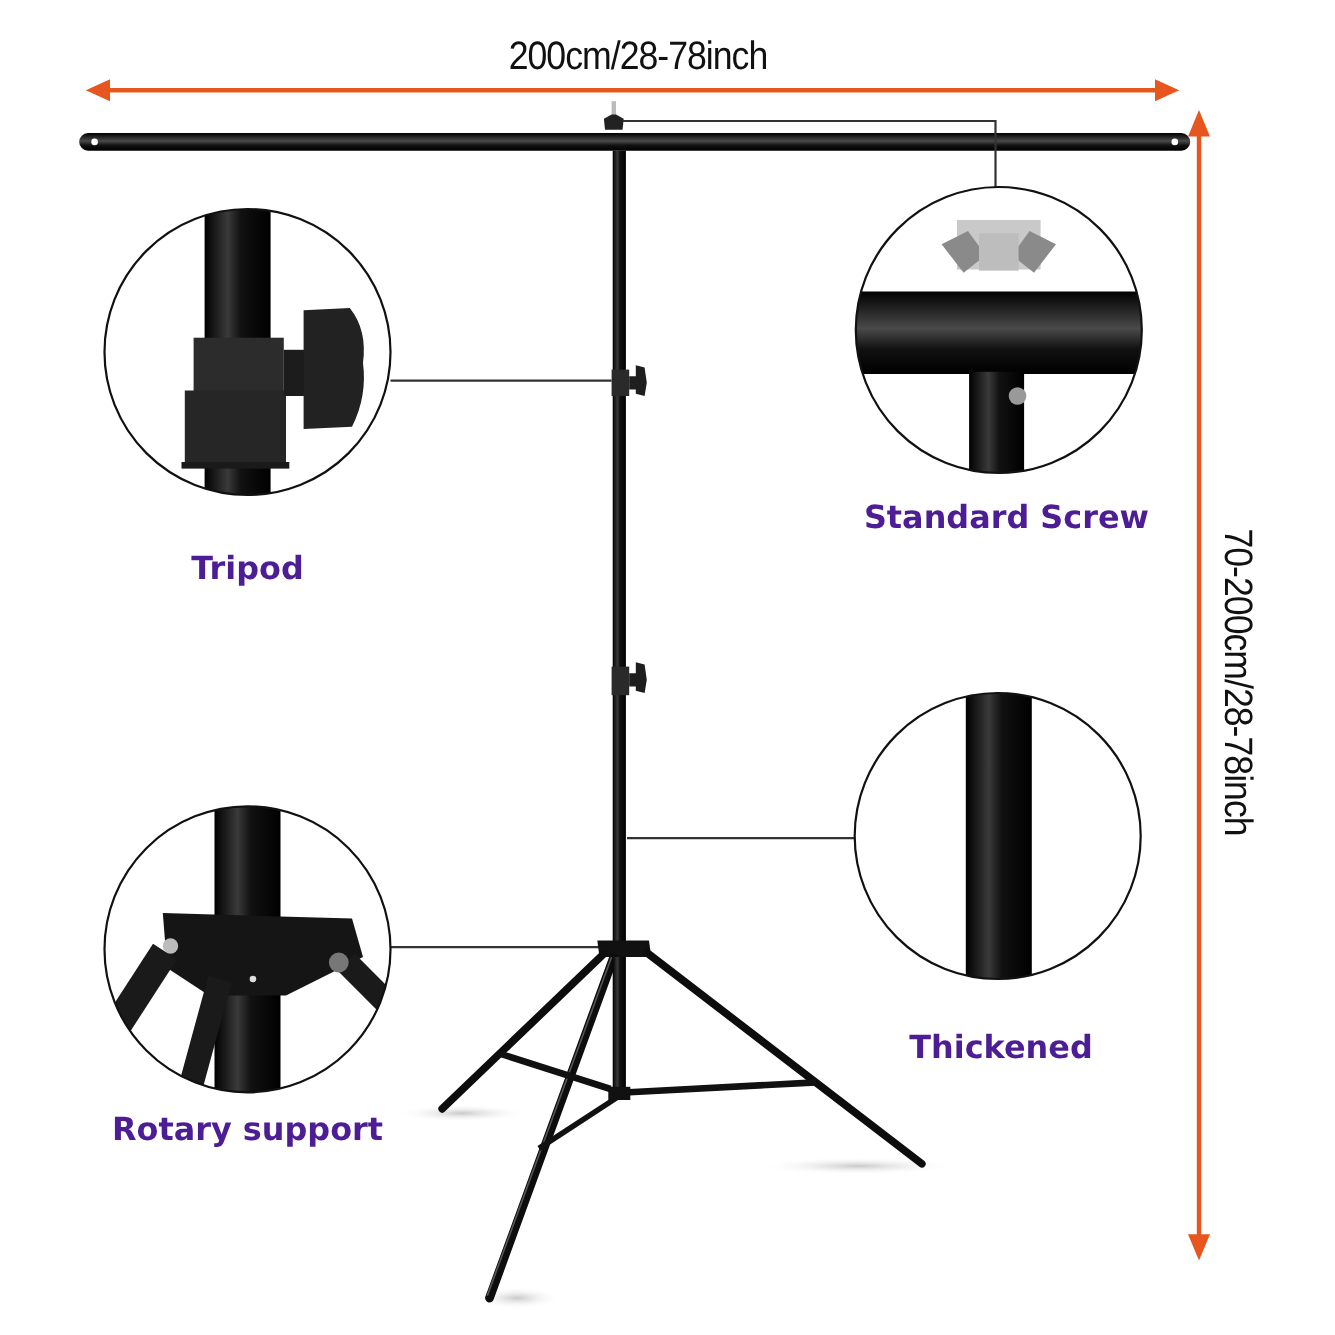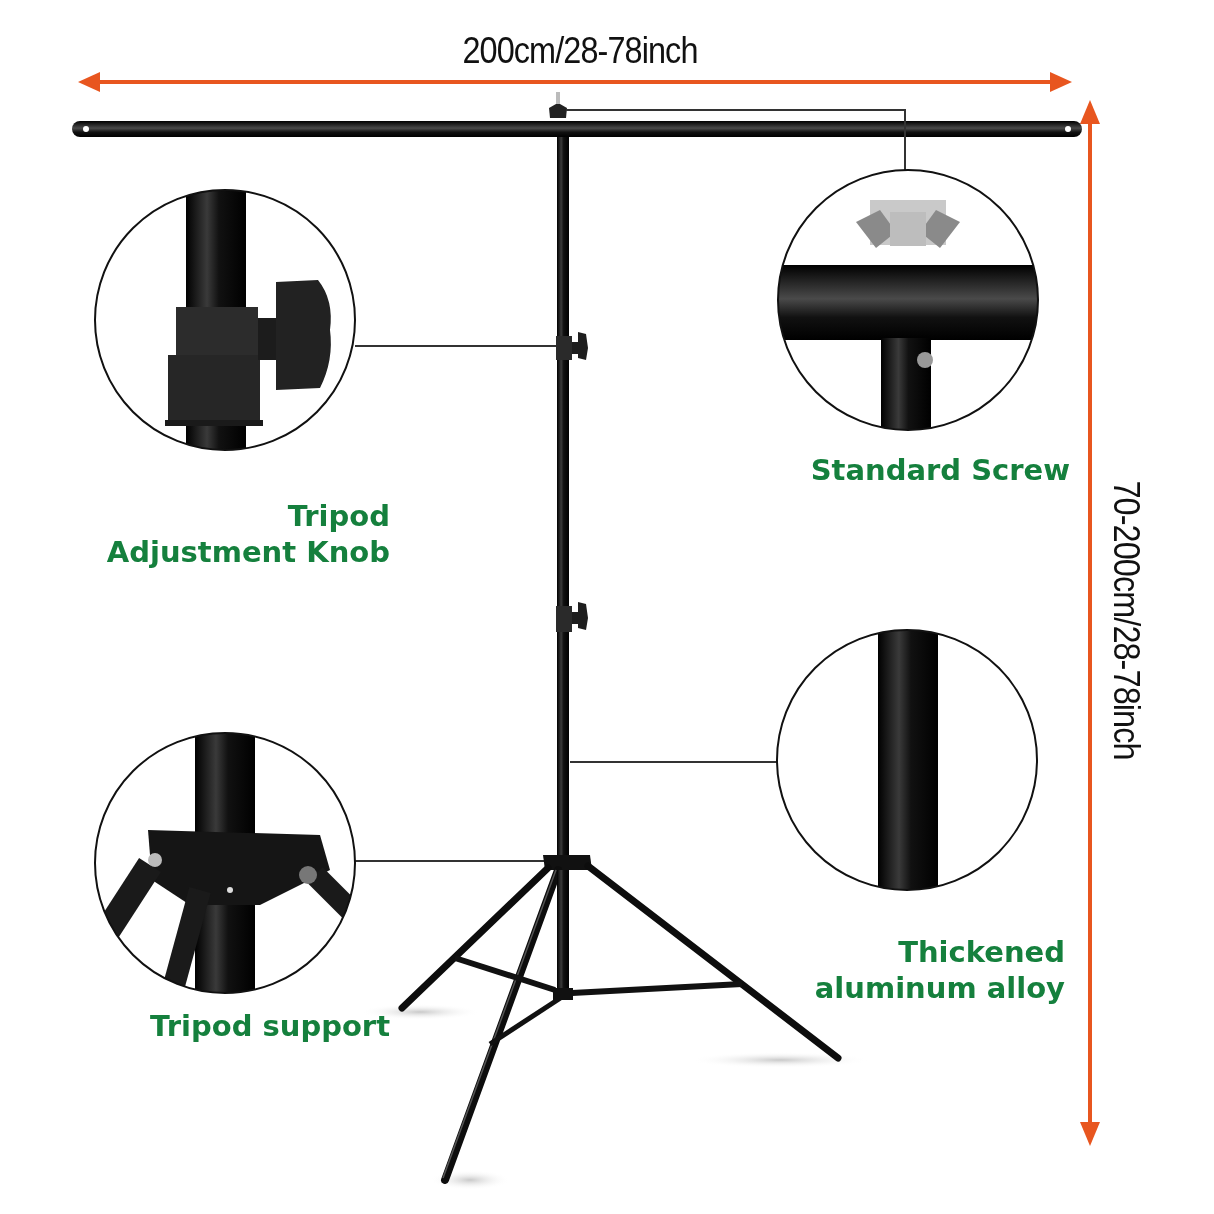--- a/index.html
+++ b/index.html
@@ -1,20 +1,20 @@
 <!DOCTYPE html>
 <html><head>
 <meta charset="utf-8">
 <style>
   html, body { margin: 0; padding: 0; background: #ffffff; }
   body { width: 1214px; height: 1214px; position: relative; overflow: hidden;
          font-family: "Liberation Sans", sans-serif; }
   .stage { position: absolute; left: 0; top: 0; width: 1214px; height: 1214px; border-radius: 12px; }
   svg.art { position: absolute; left: 0; top: 0; }
-  .label { position: absolute; text-align: right; color: #15803d;
+  .label { position: absolute; text-align: center; color: #4c1d95;
            font-family: "DejaVu Sans", sans-serif; font-weight: bold; font-size: 29px; line-height: 36px; }
   .dim-top { position: absolute; left: 380px; top: 30px; width: 400px; text-align: center;
              font-family: "Liberation Sans", sans-serif; font-size: 36px; color: #111; letter-spacing: -1px;
              transform: scaleX(0.9); }
   .dim-side { position: absolute; left: 1126px; top: 620px; width: 0; height: 0; }
   .dim-side span { position: absolute; left: 0; top: 0; white-space: nowrap;
                    font-family: "Liberation Sans", sans-serif; font-size: 36px; color: #111; letter-spacing: -1px;
                    transform: translate(-50%, -50%) rotate(90deg) scaleX(0.9); display: block; }
 </style>
 </head>
@@ -166,29 +166,27 @@
     </g>
   </svg>
 
   <div class="dim-top">200cm/28-78inch</div>
   <div class="dim-side">
     <span>70-200cm/28-78inch</span>
   </div>
 
   <div class="label" style="left:60px; top:498px; width:330px;">
     <div>Tripod</div>
-    <div>Adjustment Knob</div>
   </div>
 
   <div class="label" style="left:760px; top:452px; width:310px;">
     <div>Standard Screw</div>
   </div>
 
   <div class="label" style="left:60px; top:1008px; width:330px;">
-    <div>Tripod support</div>
+    <div>Rotary support</div>
   </div>
 
   <div class="label" style="left:755px; top:910px; width:310px;margin-top:24px;">
     <div>Thickened</div>
-    <div>aluminum alloy</div>
   </div>
 
 </div>
 
 </body></html>

